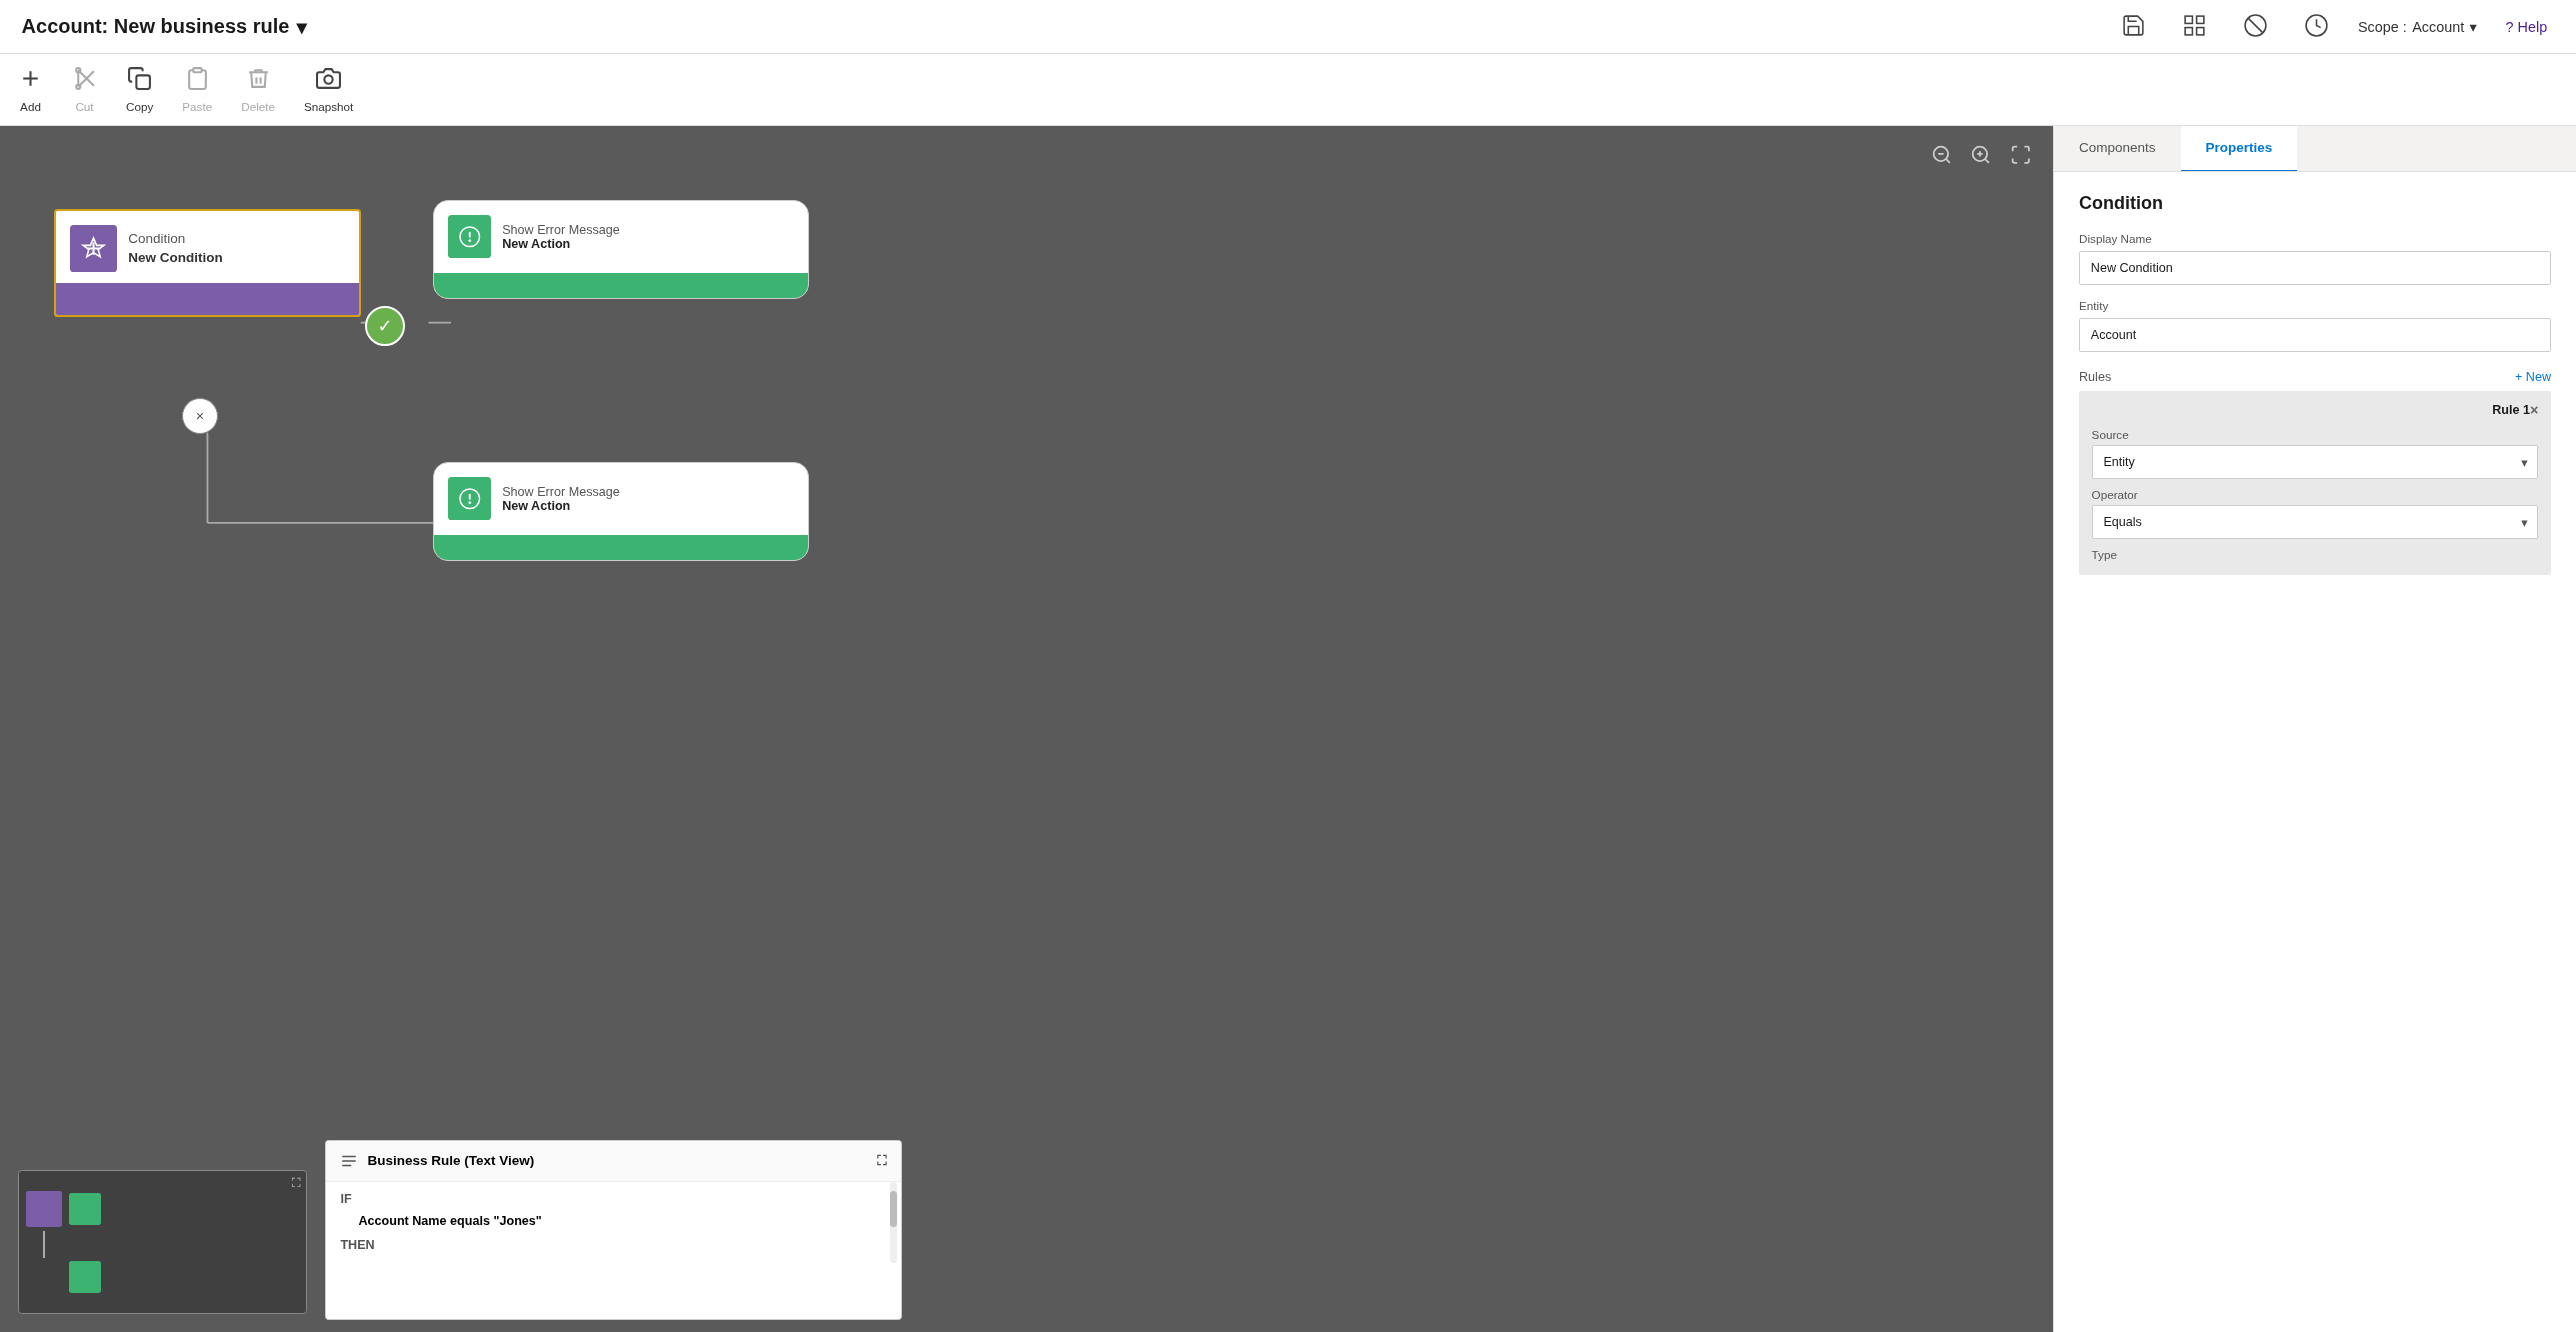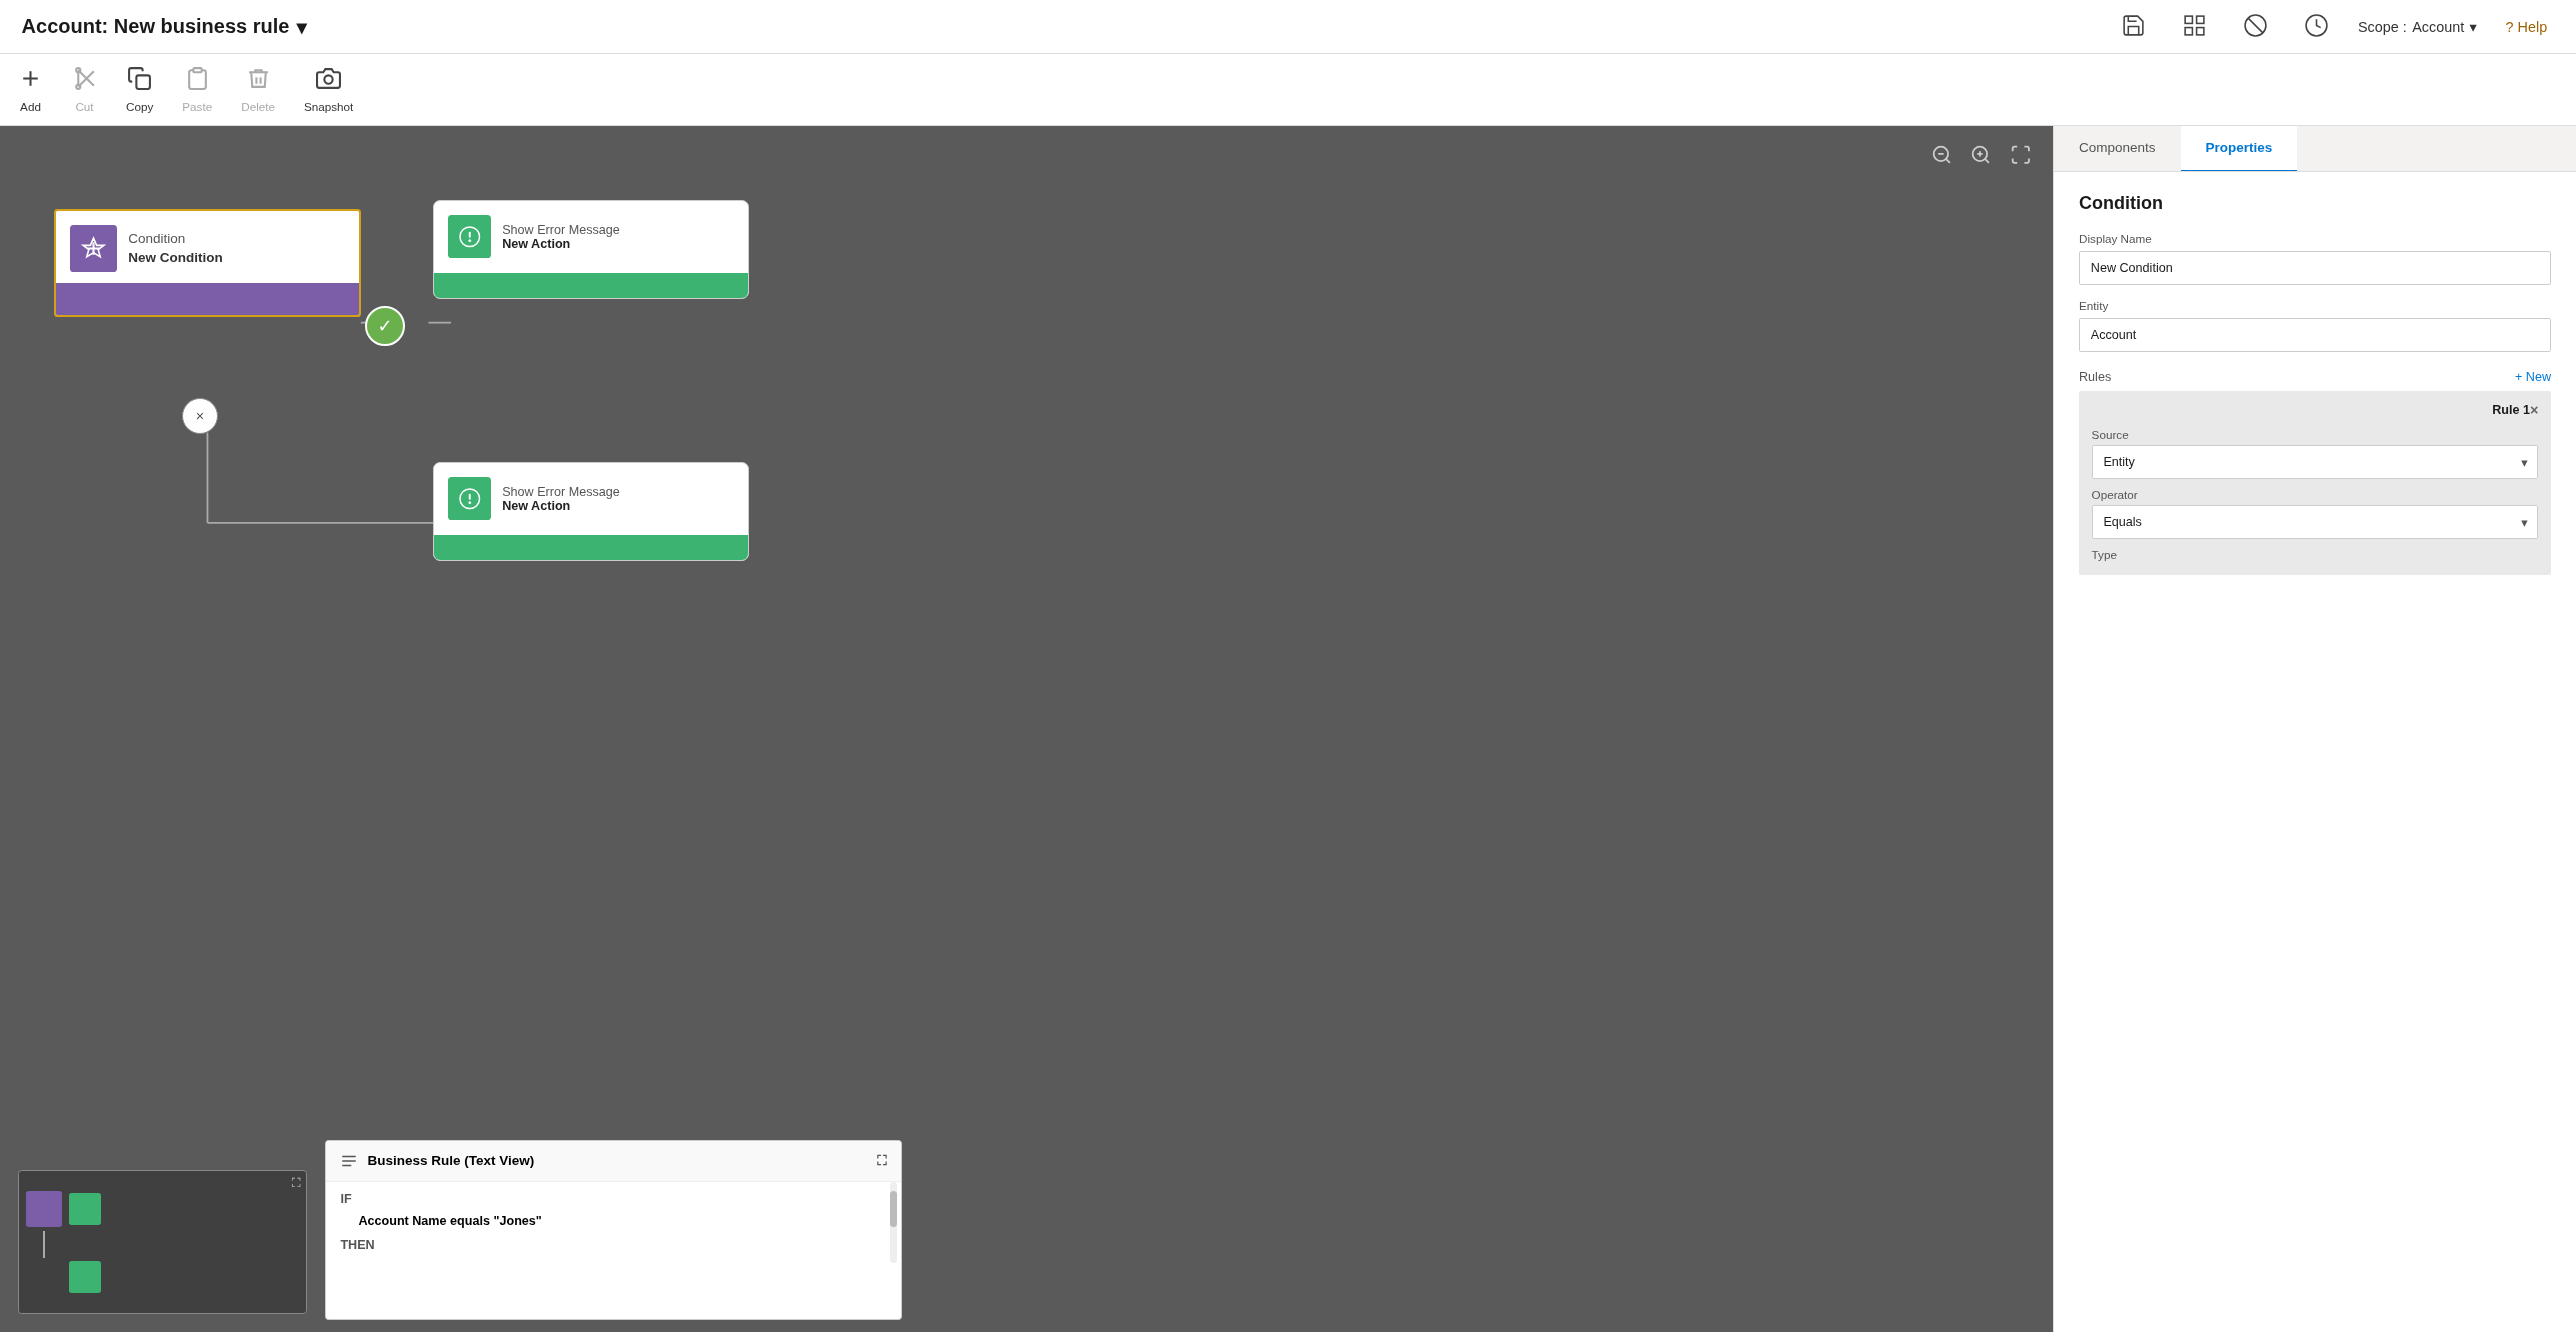--- a/index.html
+++ b/index.html
@@ -32,21 +32,21 @@
       display: flex;
       align-items: center;
       gap: 5.4px;
       font-size: 14.4px;
       color: #333;
     }
     .title-bar-right .icon-btn {
       cursor: pointer;
       padding: 3.6px 7.2px;
       font-size: 14.4px;
-      color: #a16207;
+      color: #4c1d95;
     }
 
     
     .toolbar {
       display: flex;
       align-items: center;
       background: #fff;
       border-bottom: 0.9px solid #ddd;
       padding: 7.2px 18px;
       gap: 29px;
@@ -167,23 +167,23 @@
       justify-content: center;
       color: #555;
       font-size: 14.4px;
       z-index: 5;
       cursor: pointer;
     }
 
     
     .action-node {
       position: absolute;
-      width: 316px;
-      background: #fff;
-      border-radius: 7px;
+      width: 376px;
+      background: #fff;
+      border-radius: 15px;
       overflow: hidden;
       border: 0.9px solid #ccc;
     }
     .action-node-header {
       display: flex;
       align-items: center;
       gap: 10.8px;
       padding: 14.4px;
     }
     .action-icon {

